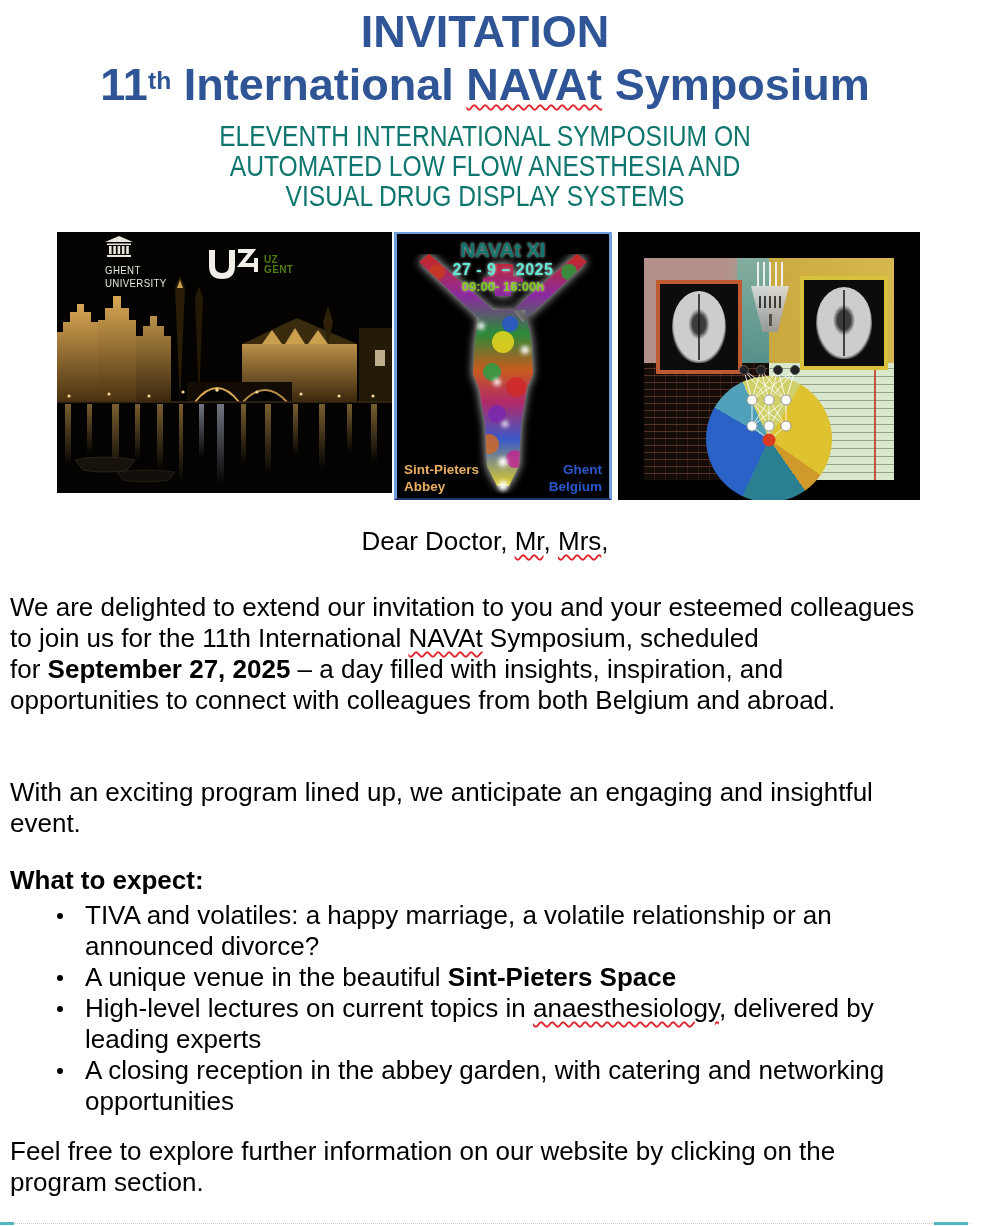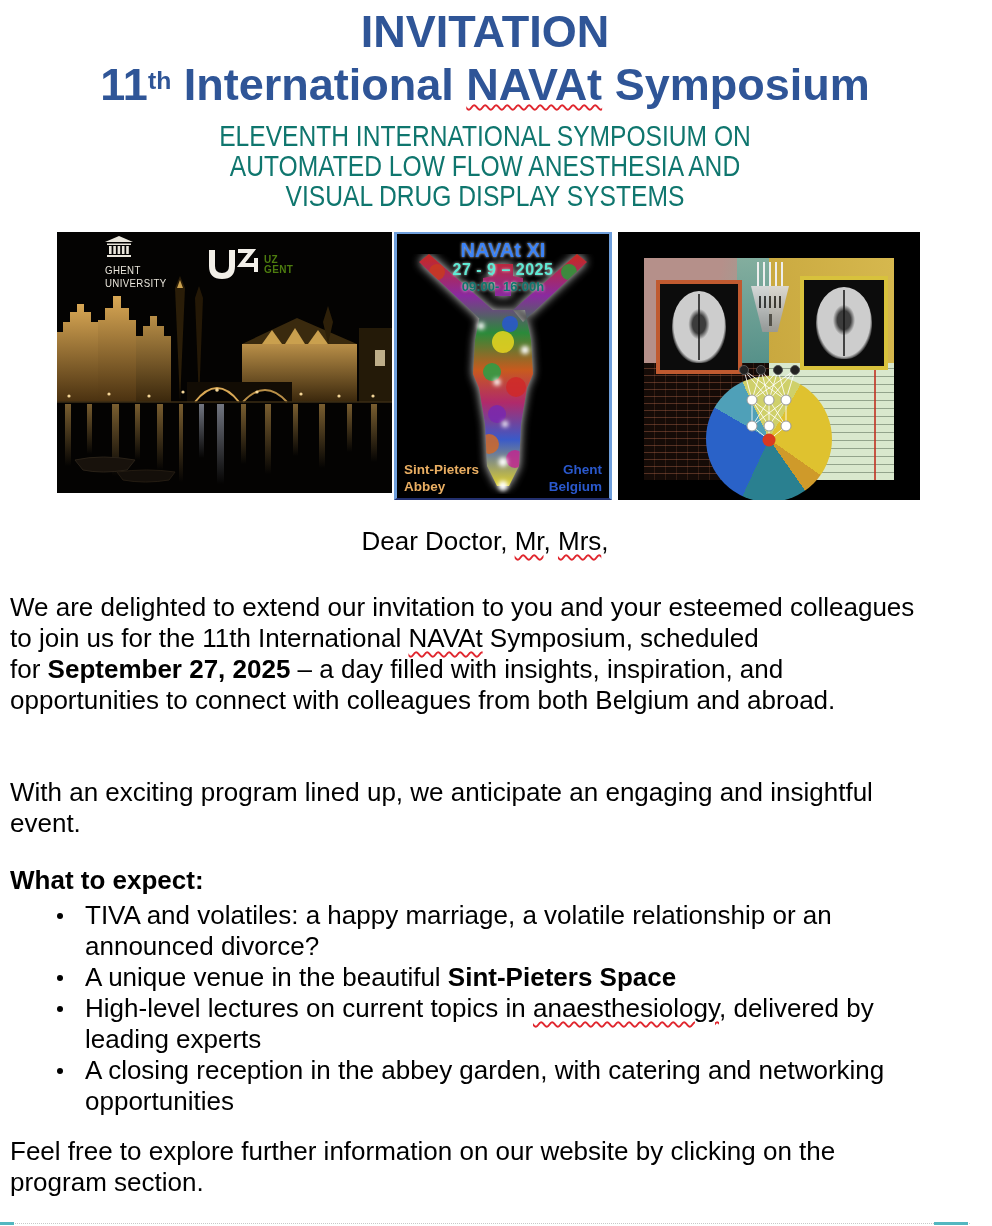--- a/index.html
+++ b/index.html
@@ -24,23 +24,23 @@
       text-align:center;}
   .p3{width:302px;height:268px;background:#000;}
 
   
   .univ-logo{position:absolute;left:48px;top:4px;color:#eae6dc;}
   .univ-logo .txt{margin-top:2px;font-size:11px;line-height:12.5px;letter-spacing:.4px;transform:scaleX(.88);transform-origin:0 0;white-space:nowrap;}
   .uz-logo{position:absolute;left:150px;top:16px;display:flex;align-items:center;color:#4d7c0f;}
   .uz-logo .txt{margin-left:5px;font-size:10px;line-height:10.5px;font-weight:bold;letter-spacing:.4px;}
 
   
-  .p2-title{position:relative;z-index:3;margin-top:5px;font-size:20px;line-height:22px;font-weight:bold;color:#3b82f6;text-shadow:0 0 3px rgba(255,255,255,.85);}
+  .p2-title{position:relative;z-index:3;margin-top:5px;font-size:20px;line-height:22px;font-weight:bold;color:#0f766e;text-shadow:0 0 3px rgba(255,255,255,.85);}
   .p2-date{position:relative;z-index:3;font-size:16px;line-height:18px;font-weight:bold;color:#5eead4;text-shadow:0 0 3px rgba(255,255,255,.8);letter-spacing:.5px;}
-  .p2-time{position:relative;z-index:3;font-size:13px;line-height:15px;font-weight:bold;color:#0f766e;text-shadow:0 0 3px rgba(255,255,255,.8);}
+  .p2-time{position:relative;z-index:3;font-size:13px;line-height:15px;font-weight:bold;color:#84cc16;text-shadow:0 0 3px rgba(255,255,255,.8);}
   .sil{position:absolute;left:0;top:20px;z-index:1;}
   .p2-venue{position:absolute;z-index:3;left:7px;bottom:3px;text-align:left;font-size:13.5px;line-height:17px;font-weight:bold;color:#e9ae62;}
   .p2-city{position:absolute;z-index:3;right:7px;bottom:3px;text-align:right;font-size:13.5px;line-height:17px;font-weight:bold;color:#2a58cc;}
 
   
   .p3-inner{position:relative;width:250px;height:222px;margin:26px auto 0;background:#c9a83f;}
   .q-tl{position:absolute;left:0;top:0;width:125px;height:105px;background:linear-gradient(100deg,#b5908a 55%,#8fa89a);}
   .teal-col{position:absolute;left:93px;top:0;width:37px;height:105px;background:linear-gradient(#7fb0a0,#4f8f88);opacity:.9;}
   .q-tr{position:absolute;left:125px;top:0;width:125px;height:105px;background:linear-gradient(80deg,#c9a83f,#d6b84e);}
   .q-bl{position:absolute;left:0;top:105px;width:125px;height:117px;background:#150b07;

